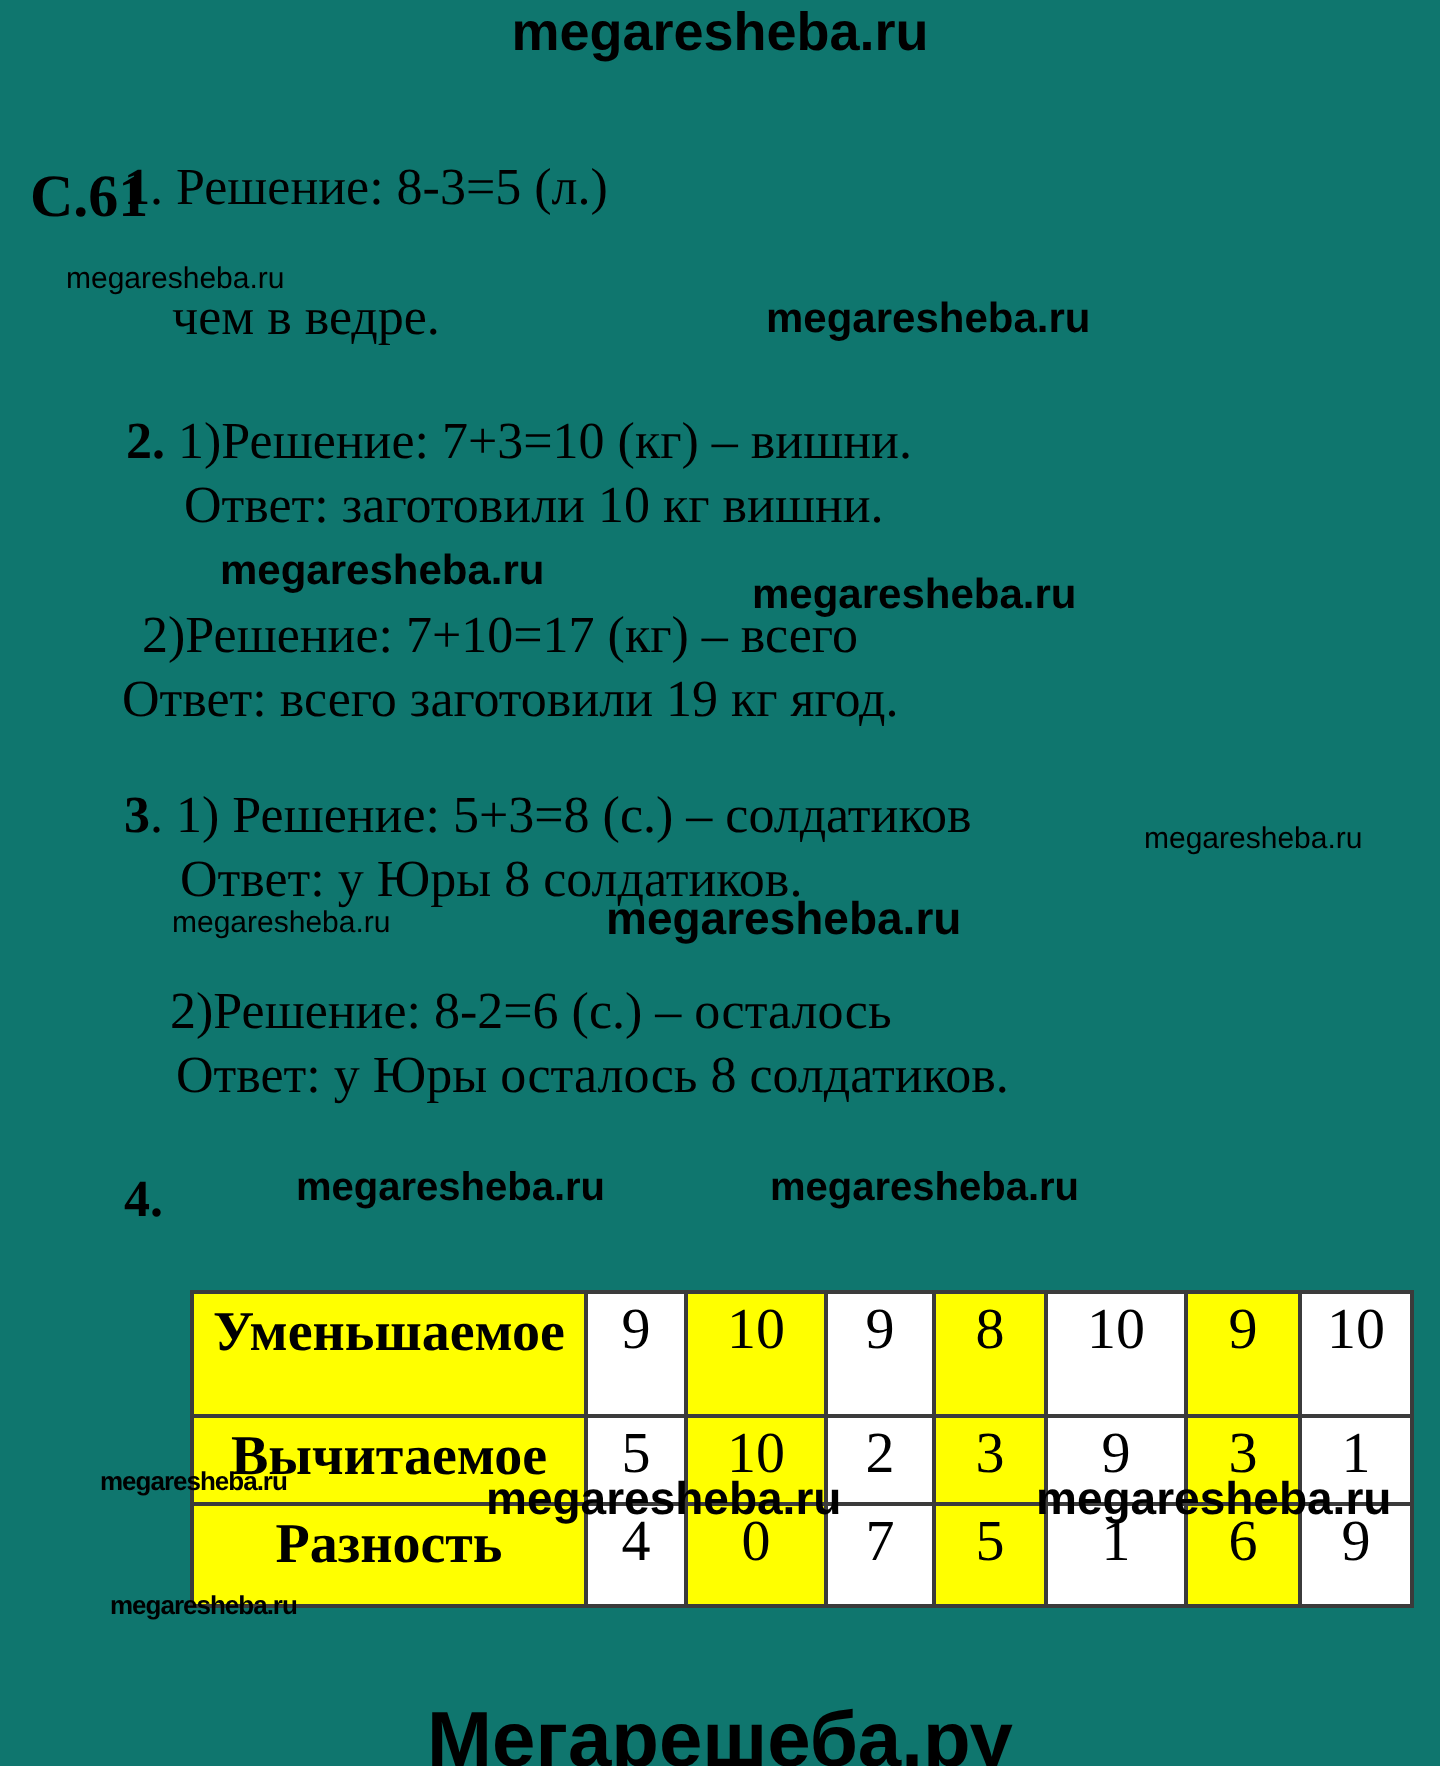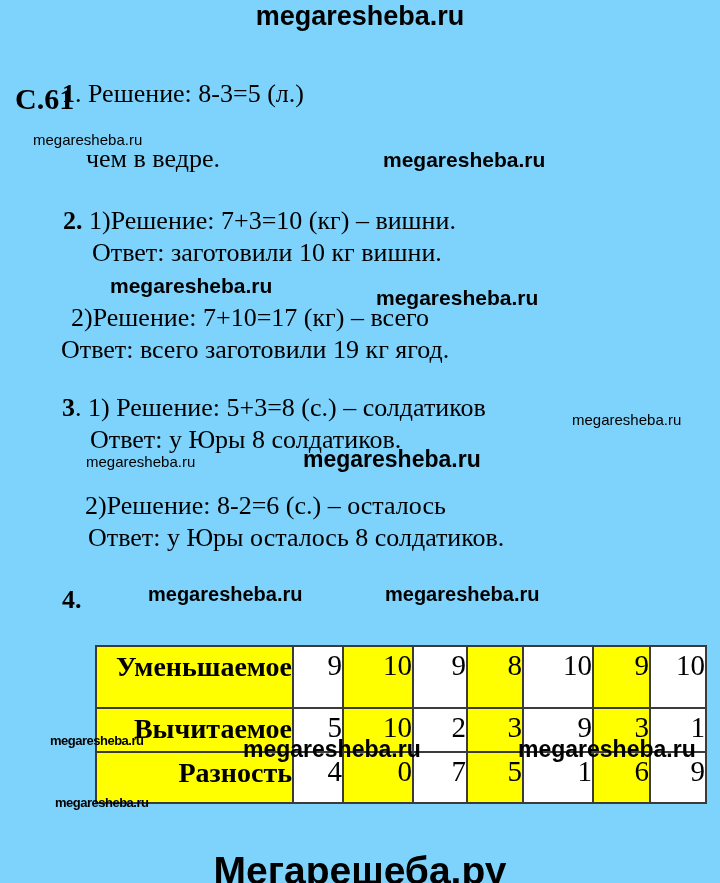--- a/index.html
+++ b/index.html
@@ -1,20 +1,20 @@
 <!DOCTYPE html>
 <html><head>
 <meta charset="utf-8">
 <style>
   html, body { margin: 0; padding: 0; background: #ffffff; }
   #page {
     position: relative;
     width: 720px;
     height: 883px;
-    background: #7dd3fc;
+    background: #0f766e;
     overflow: hidden;
     color: #000;
   }
   .line {
     position: absolute;
     font-family: "Liberation Serif", serif;
     font-size: 26px;
     line-height: 1.1;
     white-space: nowrap;
     color: #000;
@@ -41,21 +41,21 @@
     position: absolute;
     left: 95px; top: 645px;
     border-collapse: collapse;
     table-layout: fixed;
     width: 610px;
   }
   table.grid td {
     border: 2px solid #3b3b3b;
     background: #ffffff;
     vertical-align: top;
-    text-align: right;
+    text-align: center;
     font-family: "Liberation Serif", serif;
     font-size: 29px;
     padding: 2px 0 0 0;
   }
   table.grid td.hdr {
     font-weight: bold;
     font-size: 28px;
     padding-top: 4px;
   }
   table.grid td.hl, table.grid td.hdr { background: #FFFF00; }

